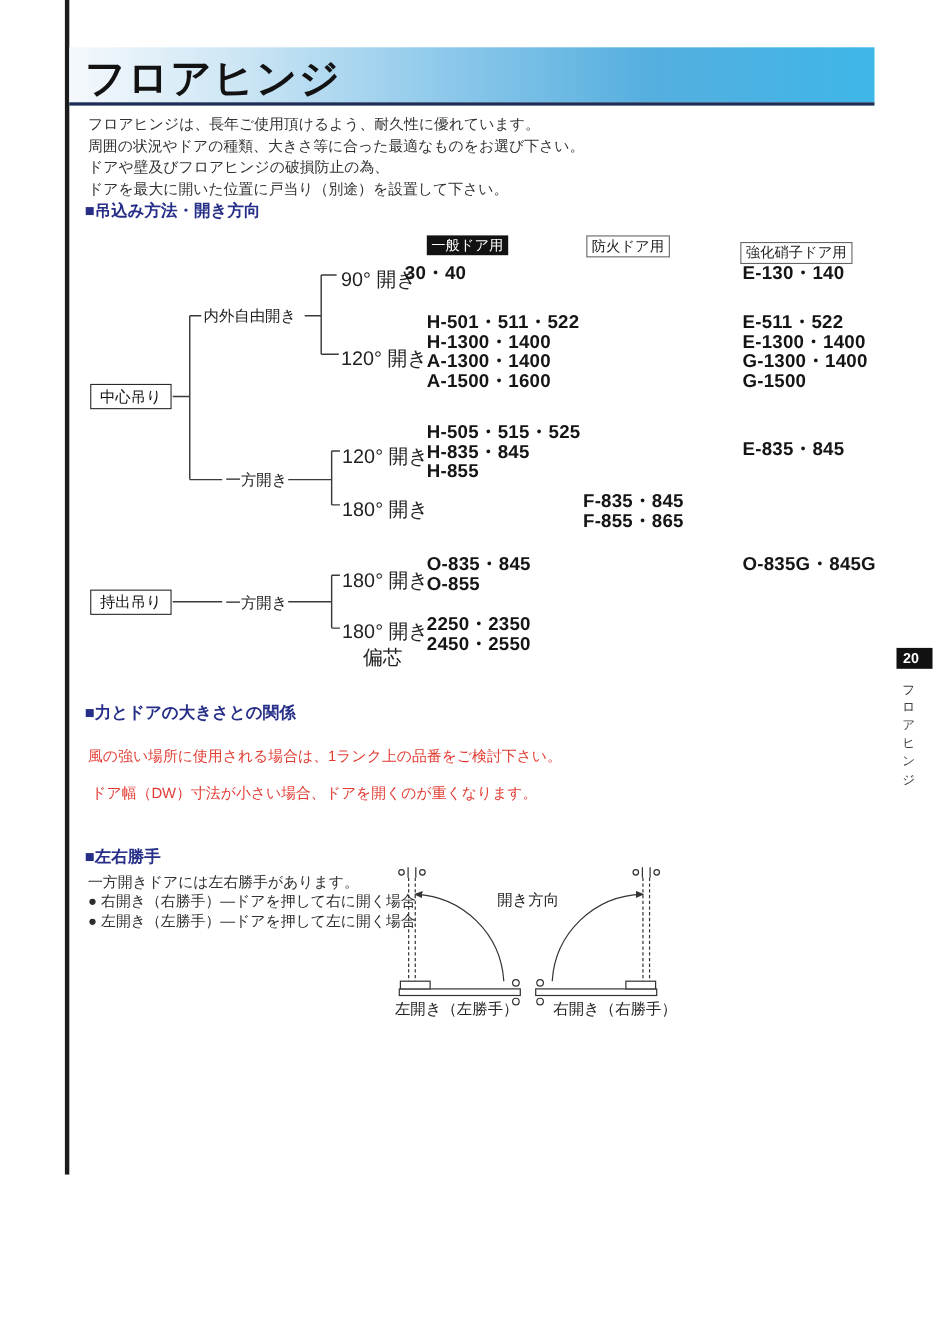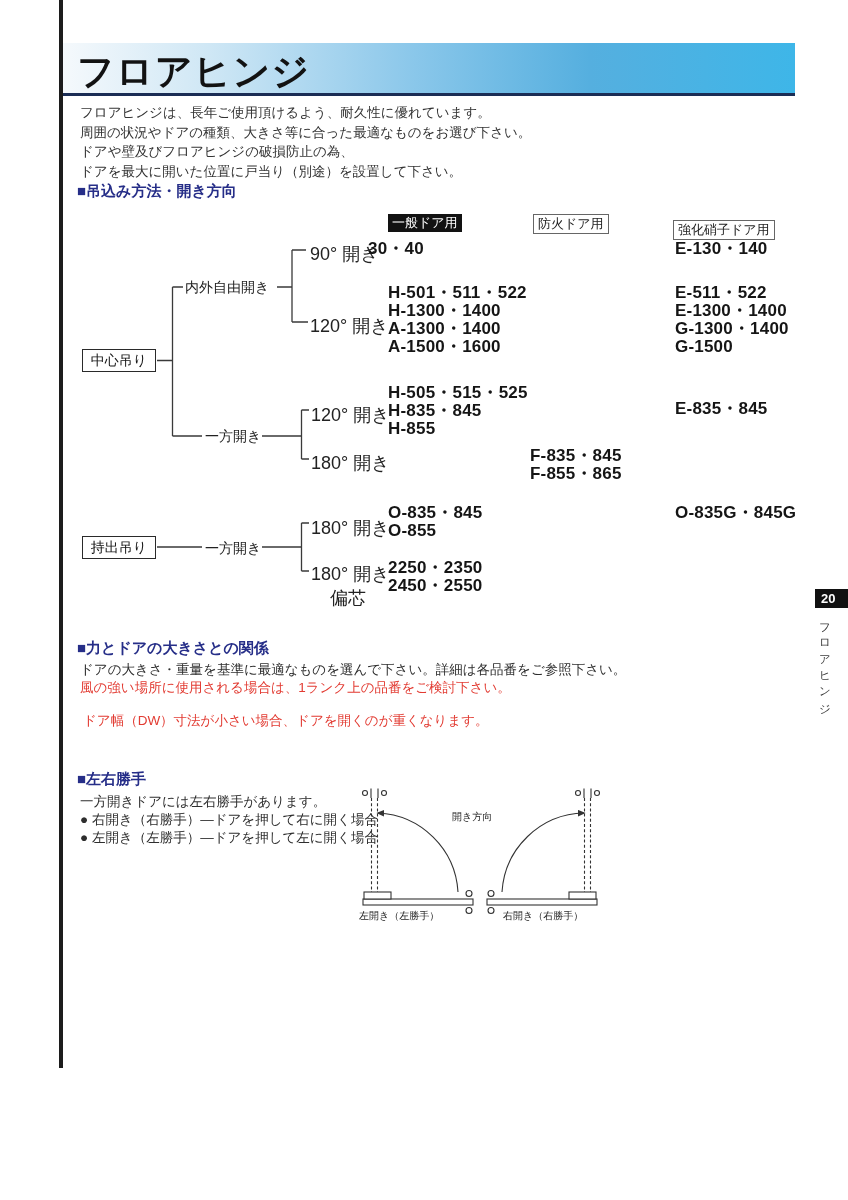--- a/index.html
+++ b/index.html
@@ -20,21 +20,21 @@
   .col-hd{font-size:13px;height:16px;line-height:16px;padding:1px 4px;}
   .col-hd-filled{background:#121212;color:#ffffff;}
   .col-hd-outline{border:1px solid #666;color:#222;background:#fff;}
   .node-box{border:1.5px solid #2a2a2a;width:72px;height:21px;line-height:21px;text-align:center;font-size:14px;color:#111;background:#fff;}
   .branch{font-size:14px;color:#222;}
   .angle{font-size:18px;color:#222;white-space:nowrap;}
   .angle-sub{display:block;text-align:right;padding-right:8px;}
   .codes{font-size:17px;font-weight:bold;color:#151515;line-height:18px;white-space:pre-line;letter-spacing:0.2px;}
   .txt{font-size:13.5px;color:#2e2e2e;line-height:17px;}
   .red{color:#e23b32;}
-  .diagram-label{font-size:10px;color:#222;white-space:nowrap;}
+  .diagram-label{font-size:14px;color:#222;white-space:nowrap;}
   .tab-num{left:815px;top:589px;width:33px;height:19px;background:#111;color:#fff;
     font-size:13px;font-weight:bold;line-height:19px;padding-left:6px;box-sizing:border-box;}
   .tab-vert{left:817px;top:615px;writing-mode:vertical-rl;font-size:11.5px;color:#3d3d3d;letter-spacing:3px;height:120px;}
   svg.overlay{position:absolute;left:0;top:0;pointer-events:none;}
 </style>
 </head>
 <body>
 
 <div class="page">
 
@@ -123,21 +123,20 @@
 2450・2550</div>
   <div class="abs codes" style="left:675px;top:240px;">E-130・140</div>
   <div class="abs codes" style="left:675px;top:284px;">E-511・522
 E-1300・1400
 G-1300・1400
 G-1500</div>
   <div class="abs codes" style="left:675px;top:400px;">E-835・845</div>
   <div class="abs codes" style="left:675px;top:504px;">O-835G・845G</div>
 
   <div class="abs heading" style="left:77px;top:639px;">■力とドアの大きさとの関係</div>
-  <div class="abs txt" style="left:80px;top:661px;">ドアの大きさ・重量を基準に最適なものを選んで下さい。詳細は各品番をご参照下さい。</div>
   <div class="abs txt red" style="left:80px;top:679px;">風の強い場所に使用される場合は、1ランク上の品番をご検討下さい。</div>
   <div class="abs txt red" style="left:83px;top:712px;">ドア幅（DW）寸法が小さい場合、ドアを開くのが重くなります。</div>
 
   <div class="abs heading" style="left:77px;top:770px;">■左右勝手</div>
   <div class="abs txt" style="left:80px;top:811px;">● 右開き（右勝手）―ドアを押して右に開く場合</div>
   <div class="abs txt" style="left:80px;top:793px;">一方開きドアには左右勝手があります。</div>
   <div class="abs txt" style="left:80px;top:829px;">● 左開き（左勝手）―ドアを押して左に開く場合</div>
 
   <div class="abs diagram-label" style="left:452px;top:810px;">開き方向</div>
   <div class="abs diagram-label" style="left:359px;top:909px;">左開き（左勝手）</div>

